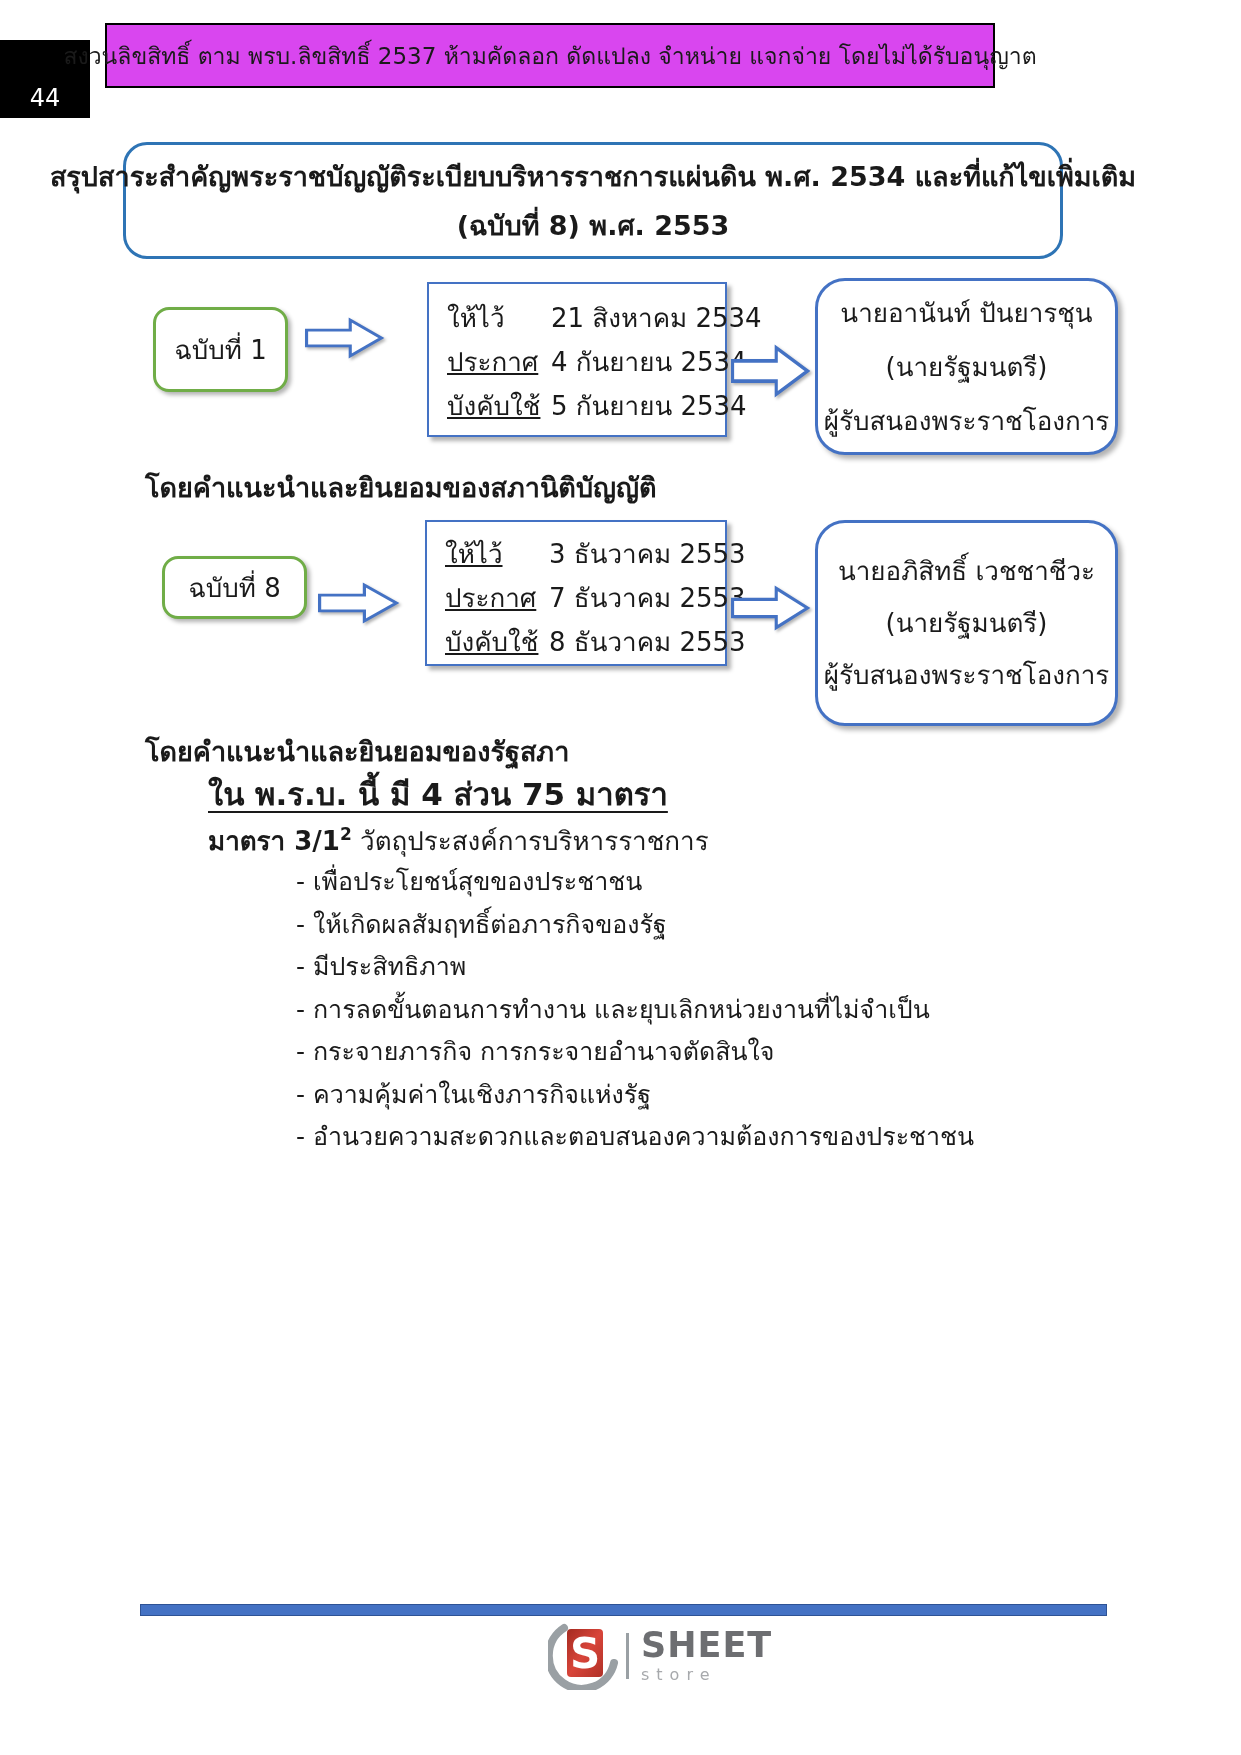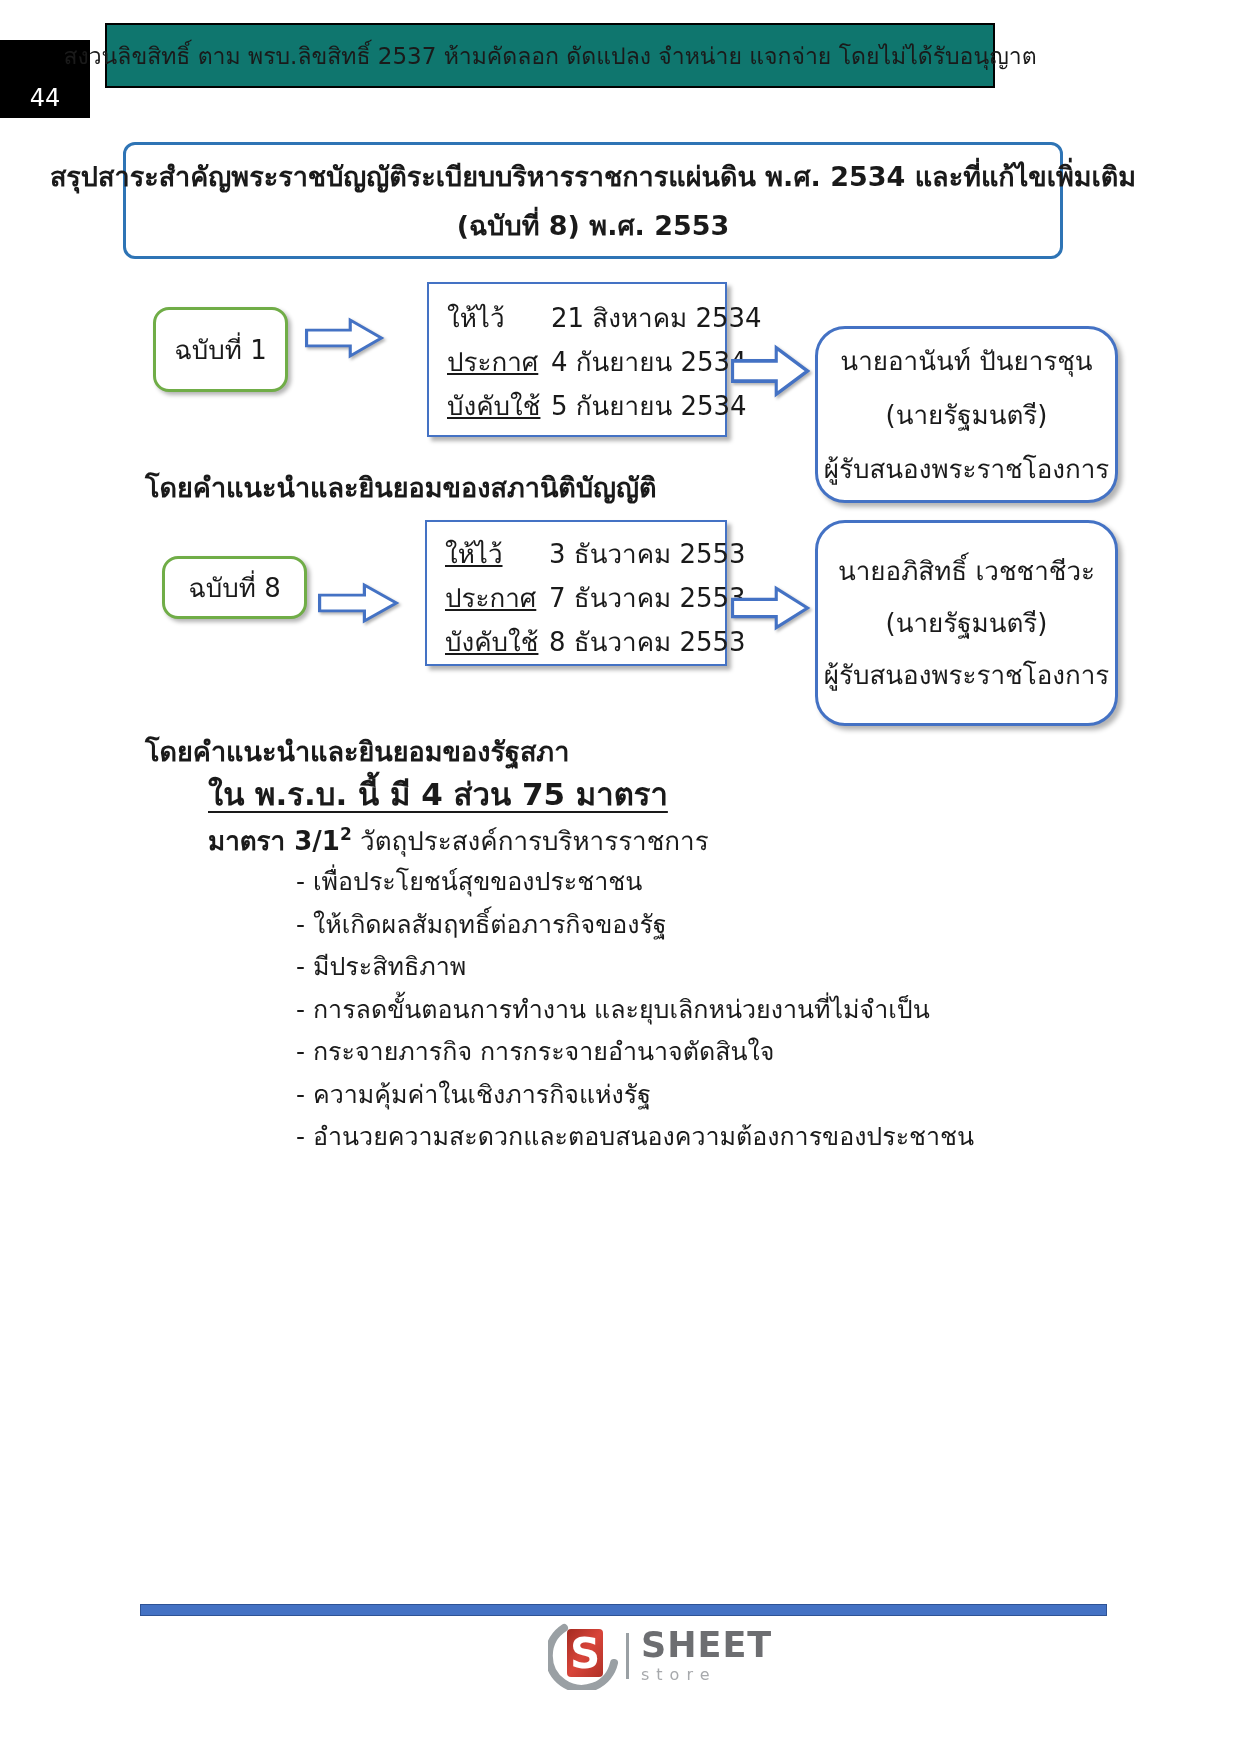--- a/index.html
+++ b/index.html
@@ -14,27 +14,27 @@
 
   
   .page-num-box {
     left:0; top:40px; width:90px; height:78px; background:#000;
     color:#fff; display:flex; align-items:flex-end; justify-content:center;
     font-size:24px; padding-bottom:6px;
   }
   .copyright-box {
     left:105px; top:23px; width:890px; height:65px;
     border:2px solid #000; display:flex; align-items:center; justify-content:center;
-    font-size:23px; background:#0f766e;
+    font-size:23px; background:#d946ef;
   }
 
   
   .title-box {
     left:123px; top:142px; width:940px; height:117px;
-    border:3px solid #2E74B5; border-radius:12px;
+    border:3px solid #2E74B5; border-radius:24px;
     display:flex; flex-direction:column; align-items:center; justify-content:center;
     font-weight:bold; font-size:27px; line-height:49px; text-align:center;
     background:#fff;
   }
 
   
   .edition-box {
     border:3px solid #70AD47; border-radius:16px; background:#fff;
     box-shadow:3px 3px 4px rgba(0,0,0,0.30);
     display:flex; align-items:center; justify-content:center; font-size:26px;
@@ -52,21 +52,21 @@
   .date-row { display:flex; line-height:44px; white-space:nowrap; }
   .date-row .lbl { width:104px; flex:0 0 auto; }
   .u { text-decoration:underline; }
 
   .signer-box {
     border:3px solid #4472C4; border-radius:30px; background:#fff;
     box-shadow:4px 4px 5px rgba(0,0,0,0.30);
     display:flex; flex-direction:column; align-items:center; justify-content:center;
     text-align:center; font-size:26px;
   }
-  .signer-1 { left:815px; top:278px; width:303px; height:177px; line-height:54px;margin-top:48px; }
+  .signer-1 { left:815px; top:278px; width:303px; height:177px; line-height:54px; }
   .signer-2 { left:815px; top:520px; width:303px; height:206px; line-height:52px; }
 
   .flow-arrow { overflow:visible; filter:drop-shadow(2px 2px 1.5px rgba(0,0,0,0.30)); }
   .arr-1a { left:305px; top:318px; width:78px; height:40px; }
   .arr-1b { left:731px; top:345px; width:78px; height:52px; }
   .arr-2a { left:318px; top:583px; width:80px; height:40px; }
   .arr-2b { left:731px; top:586px; width:78px; height:44px; }
 
   .note-text { font-weight:bold; font-size:27px; white-space:nowrap;text-align:right; }
   .note-1 { left:145px; top:466px; }

